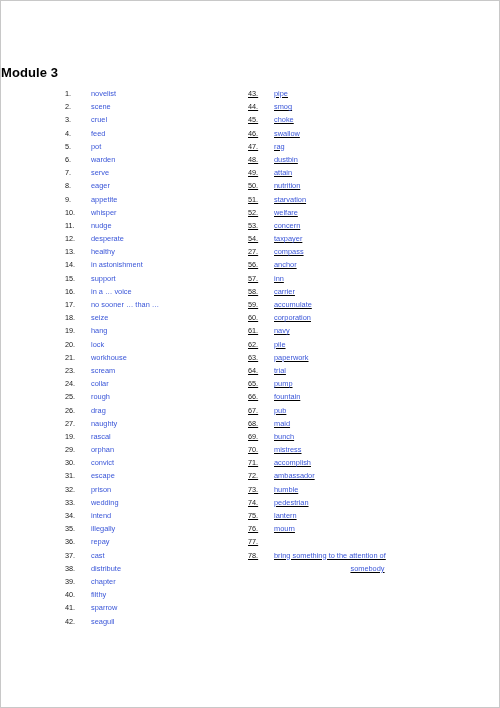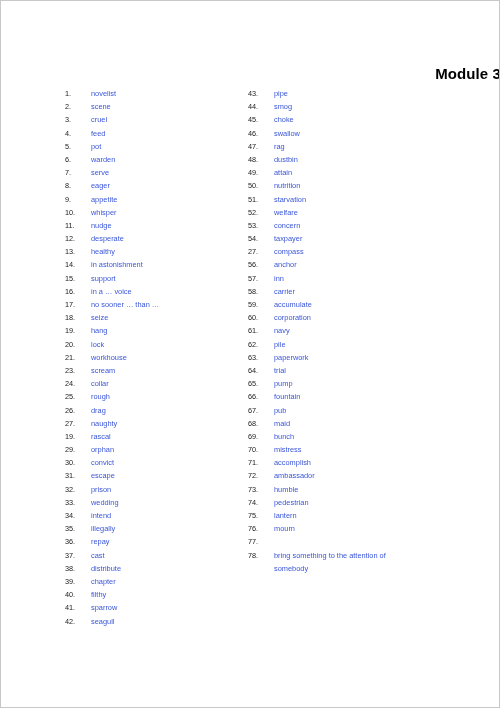--- a/index.html
+++ b/index.html
@@ -17,32 +17,32 @@
     background: #ffffff;
     border: 1px solid #c8c8c8;
     box-sizing: border-box;
     overflow: hidden;
   }
   #title {
     position: absolute;
     top: 64px;
     left: 0;
     width: 500px;
-    text-align: right;
-    font-size: 15px;
+    text-align: left;
+    font-size: 13px;
     font-weight: bold;
     color: #000000;
     letter-spacing: 0.1px;
   }
   .column {
     position: absolute;
     top: 86px;
   }
   #col-left  { left: 62px;  width: 170px; }
-  #col-right { left: 245px; width: 215px; }
+  #col-right { left: 245px; width: 215px; text-decoration: underline; }
 
   .vocab-row {
     display: flex;
     align-items: flex-start;
     height: 13.2px;
     line-height: 13.2px;
     font-size: 7.4px;
   }
   .vocab-row.wrap {
     height: auto;
@@ -56,20 +56,21 @@
     box-sizing: border-box;
   }
   .item-word {
     color: #3a56d8;
     font-size: 7.4px;
     flex: 1 1 auto;
   }
   .item-word .line2 {
     display: block;
     line-height: 13.2px;
+    text-align: center;
   }
 </style>
 </head>
 <body>
 
 <div id="page">
 
   <div id="title">Module 3</div>
 
   <div class="column" id="col-left">

